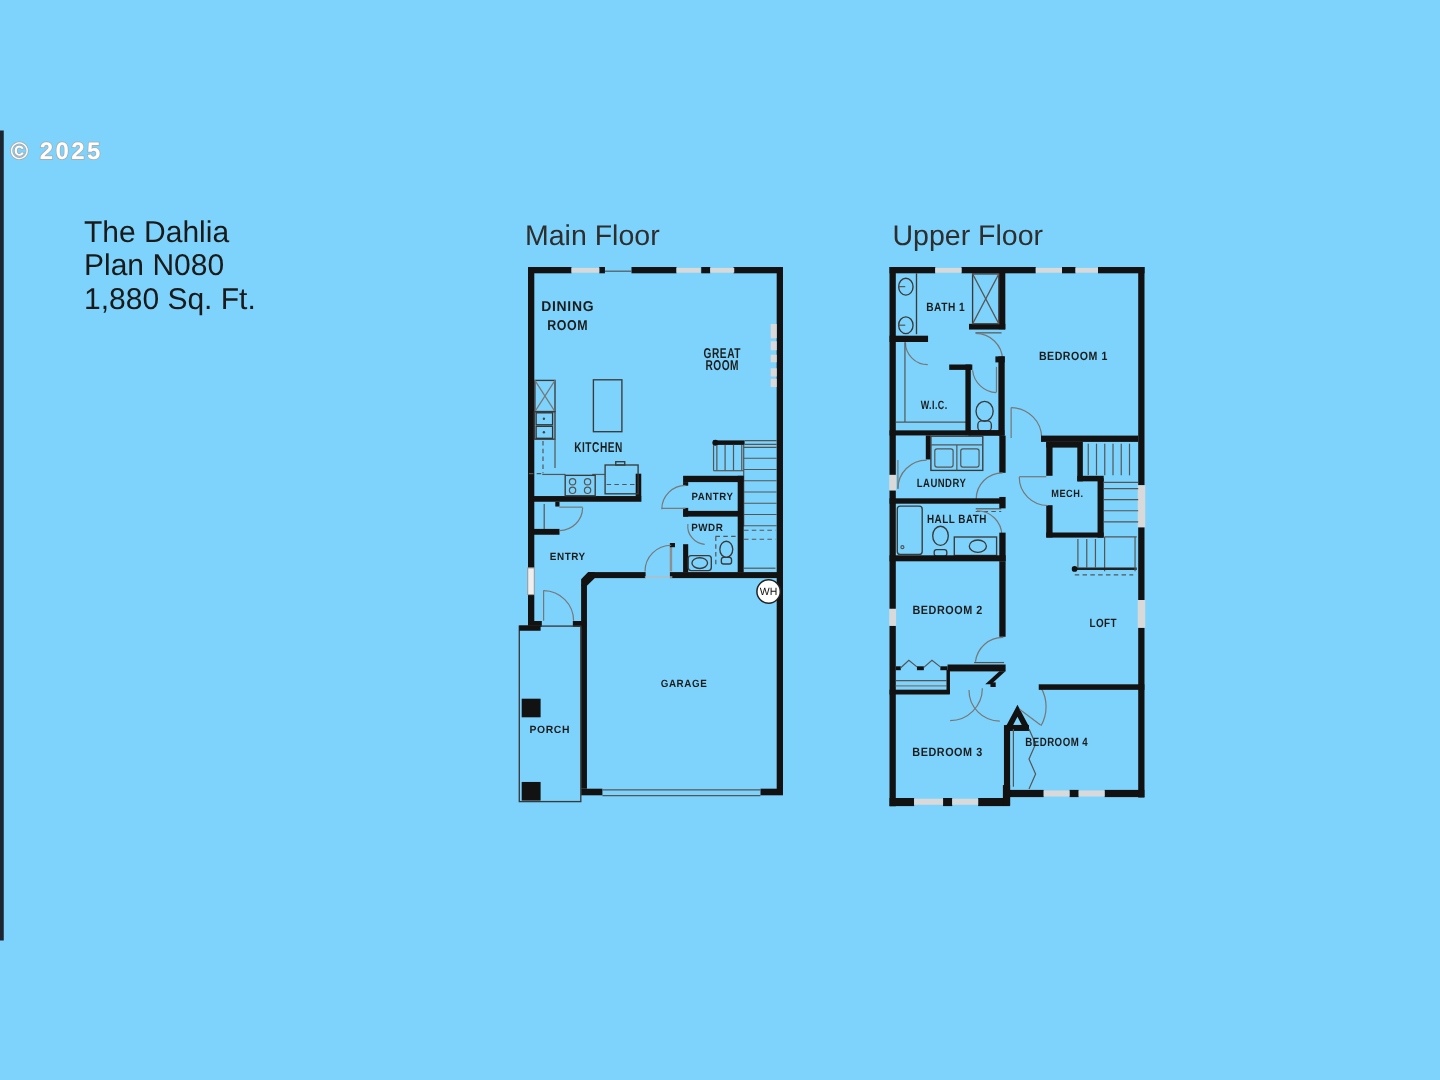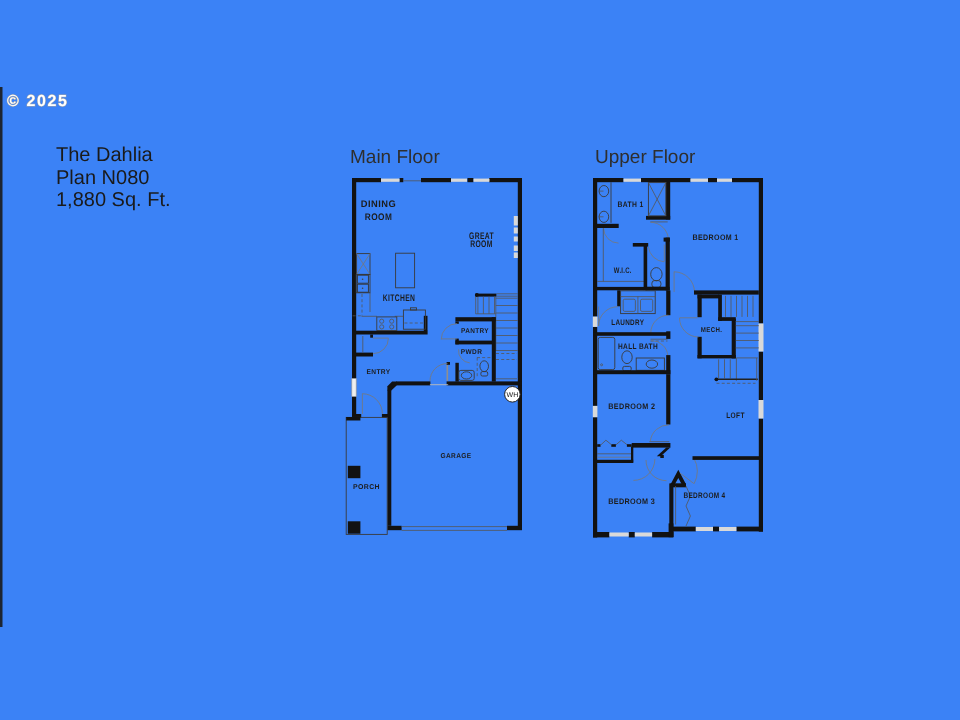--- a/index.html
+++ b/index.html
@@ -1,16 +1,16 @@
 <!DOCTYPE html>
 <html><head>
 <meta charset="utf-8">
 <style>
 html,body{margin:0;padding:0;background:#ffffff;}
-#page{-webkit-font-smoothing:antialiased;position:relative;width:960px;height:720px;background:#3b82f6;overflow:hidden;font-family:"Liberation Sans",sans-serif;text-align:right;}
+#page{-webkit-font-smoothing:antialiased;position:relative;width:960px;height:720px;background:#7dd3fc;overflow:hidden;font-family:"Liberation Sans",sans-serif;text-align:right;}
 svg{position:absolute;left:0;top:0;text-rendering:geometricPrecision;}
 .w{fill:#121212;}
 .g{fill:#d9d9d9;}
 .t{fill:none;stroke:#3a3a3a;stroke-width:0.9;}
 .tl{fill:none;stroke:#555;stroke-width:0.8;}
 .a{fill:none;stroke:#777;stroke-width:0.8;}
 .d{fill:none;stroke:#555;stroke-width:0.8;stroke-dasharray:3 2.2;}
 .lbl{fill:#1c1c1c;font-size:8px;letter-spacing:0.4px;text-anchor:middle;font-weight:bold;}
 .lbl2{fill:#1c1c1c;font-size:9.5px;letter-spacing:0.5px;text-anchor:middle;font-weight:bold;}
 .lbl3{fill:#1c1c1c;font-size:7px;letter-spacing:0.4px;text-anchor:middle;font-weight:bold;}

